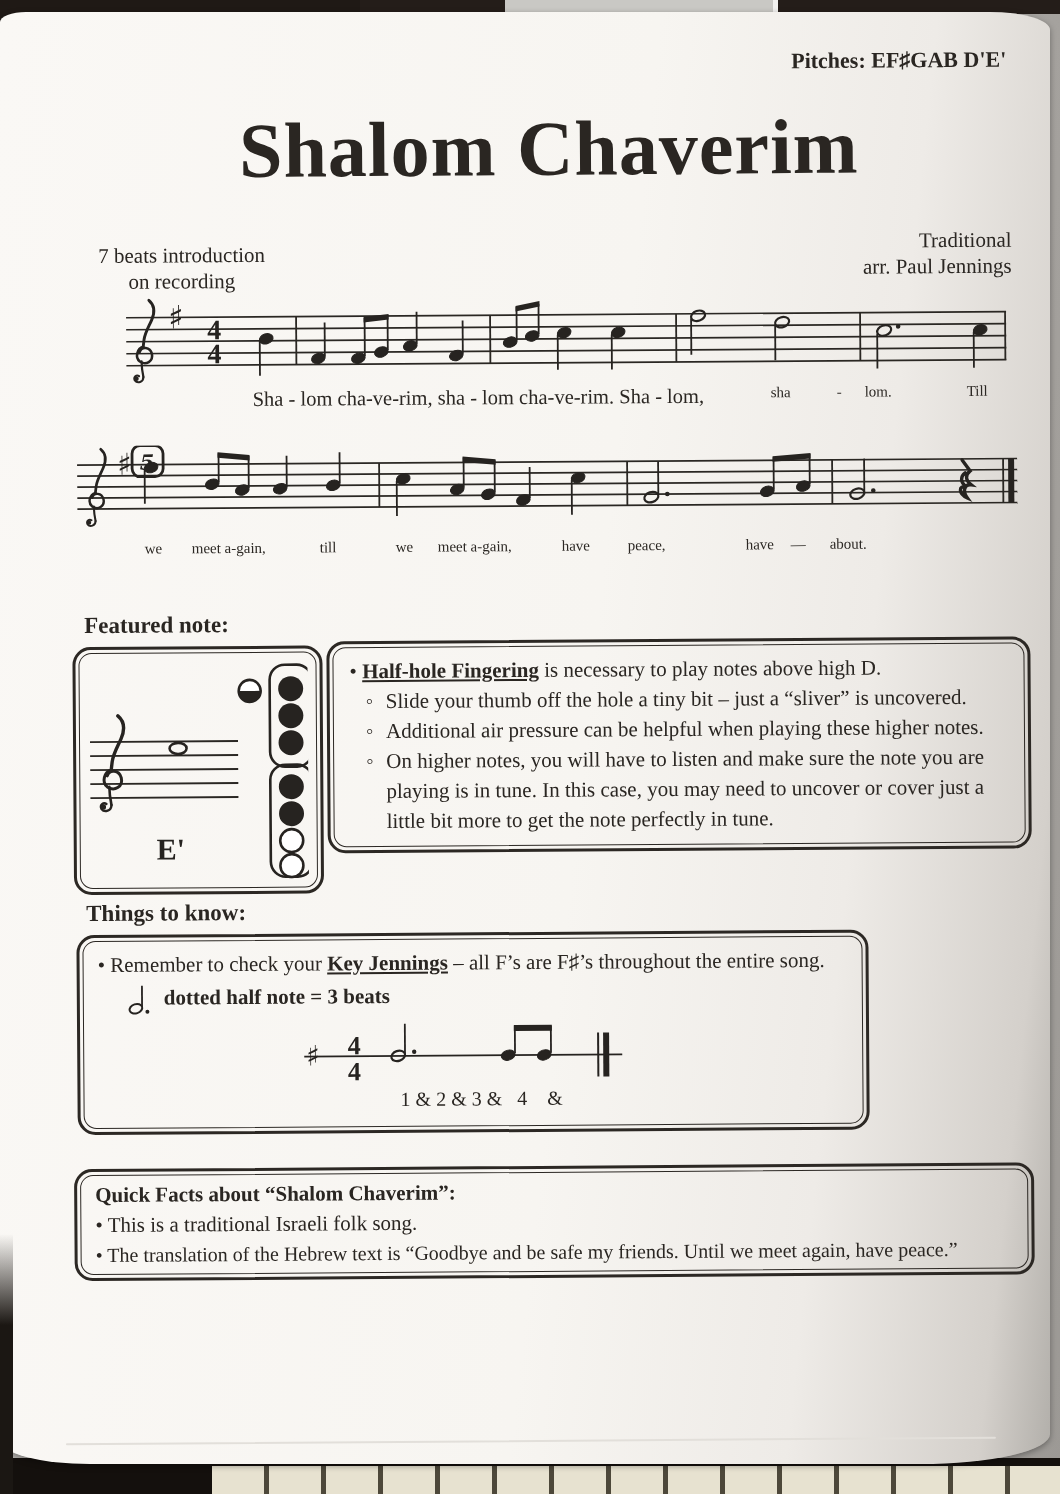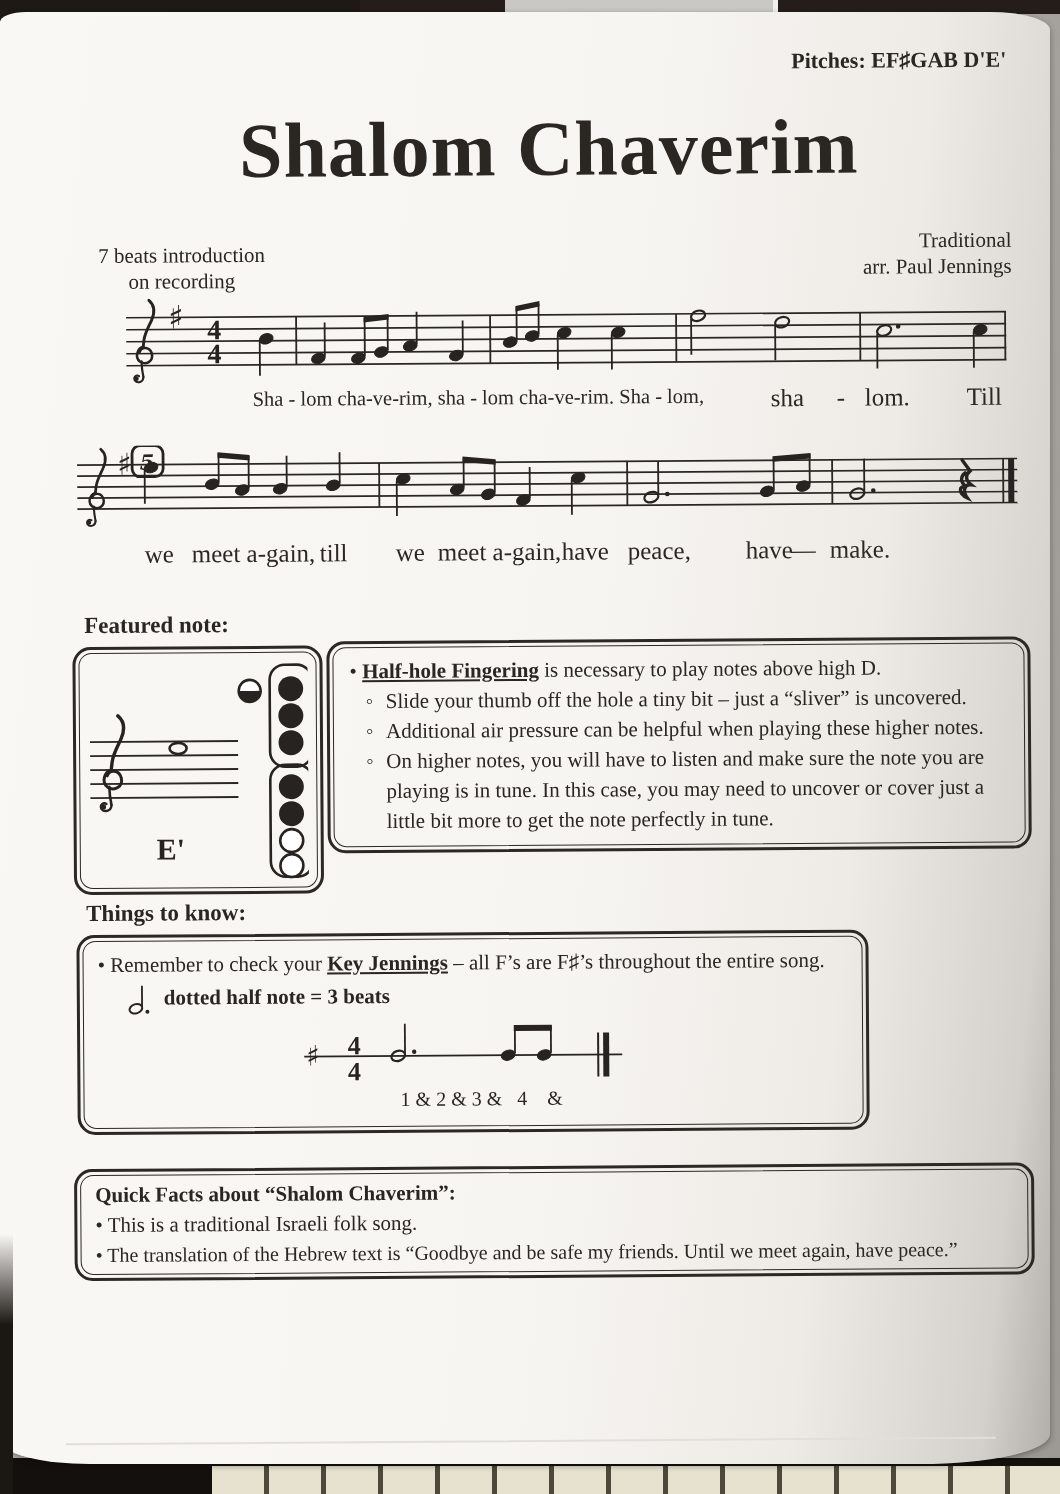--- a/index.html
+++ b/index.html
@@ -30,21 +30,21 @@
   .body-t{font-size:21px;line-height:30px;}
   .pre{white-space:pre;}
   .u{text-decoration:underline;}
   .ctr{text-align:center;}
   .right{text-align:right;}
   
   .dbox{border:3px solid #2c2824;border-radius:18px;padding:3px;background:transparent;}
   .dbox-in{border:1.5px solid #2c2824;border-radius:13px;width:100%;height:100%;
            box-sizing:border-box;position:relative;}
   
-  .lyr{position:absolute;font-size:25px;color:#2b2723;}
+  .lyr{position:absolute;font-size:15px;color:#2b2723;}
   
   svg .st{stroke:#262320;fill:none;stroke-linecap:round;}
   svg text{fill:#262320;}
 </style>
 </head>
 <body>
 
 <div id="stage">
 
   <div class="abs" id="keys-back"></div>
@@ -204,21 +204,21 @@
     <div>
       <span class="lyr" style="left:145px;top:526px;">we</span>
       <span class="lyr" style="left:192px;top:526px;">meet a-gain,</span>
       <span class="lyr" style="left:320px;top:526px;">till</span>
       <span class="lyr" style="left:396px;top:526px;">we</span>
       <span class="lyr" style="left:438px;top:526px;">meet a-gain,</span>
       <span class="lyr" style="left:562px;top:526px;">have</span>
       <span class="lyr" style="left:628px;top:526px;font-family:Liberation Serif, serif;">peace,</span>
       <span class="lyr" style="left:746px;top:526px;">have</span>
       <span class="lyr" style="left:791px;top:526px;">—</span>
-      <span class="lyr" style="left:830px;top:526px;">make.</span>
+      <span class="lyr" style="left:830px;top:526px;">about.</span>
     </div>
 
     <div class="abs head" style="left:84px;top:598px;">Featured note:</div>
 
     <div class="abs dbox" style="left:72px;top:632px;width:238px;height:236px;">
       <div class="dbox-in">
         <svg width="228" height="226" viewBox="0 0 228 226">
           <g stroke="#2a2723" stroke-width="1.8">
             <line x1="10" y1="88" x2="158" y2="88"></line>
                 <line x1="10" y1="102" x2="158" y2="102"></line>

